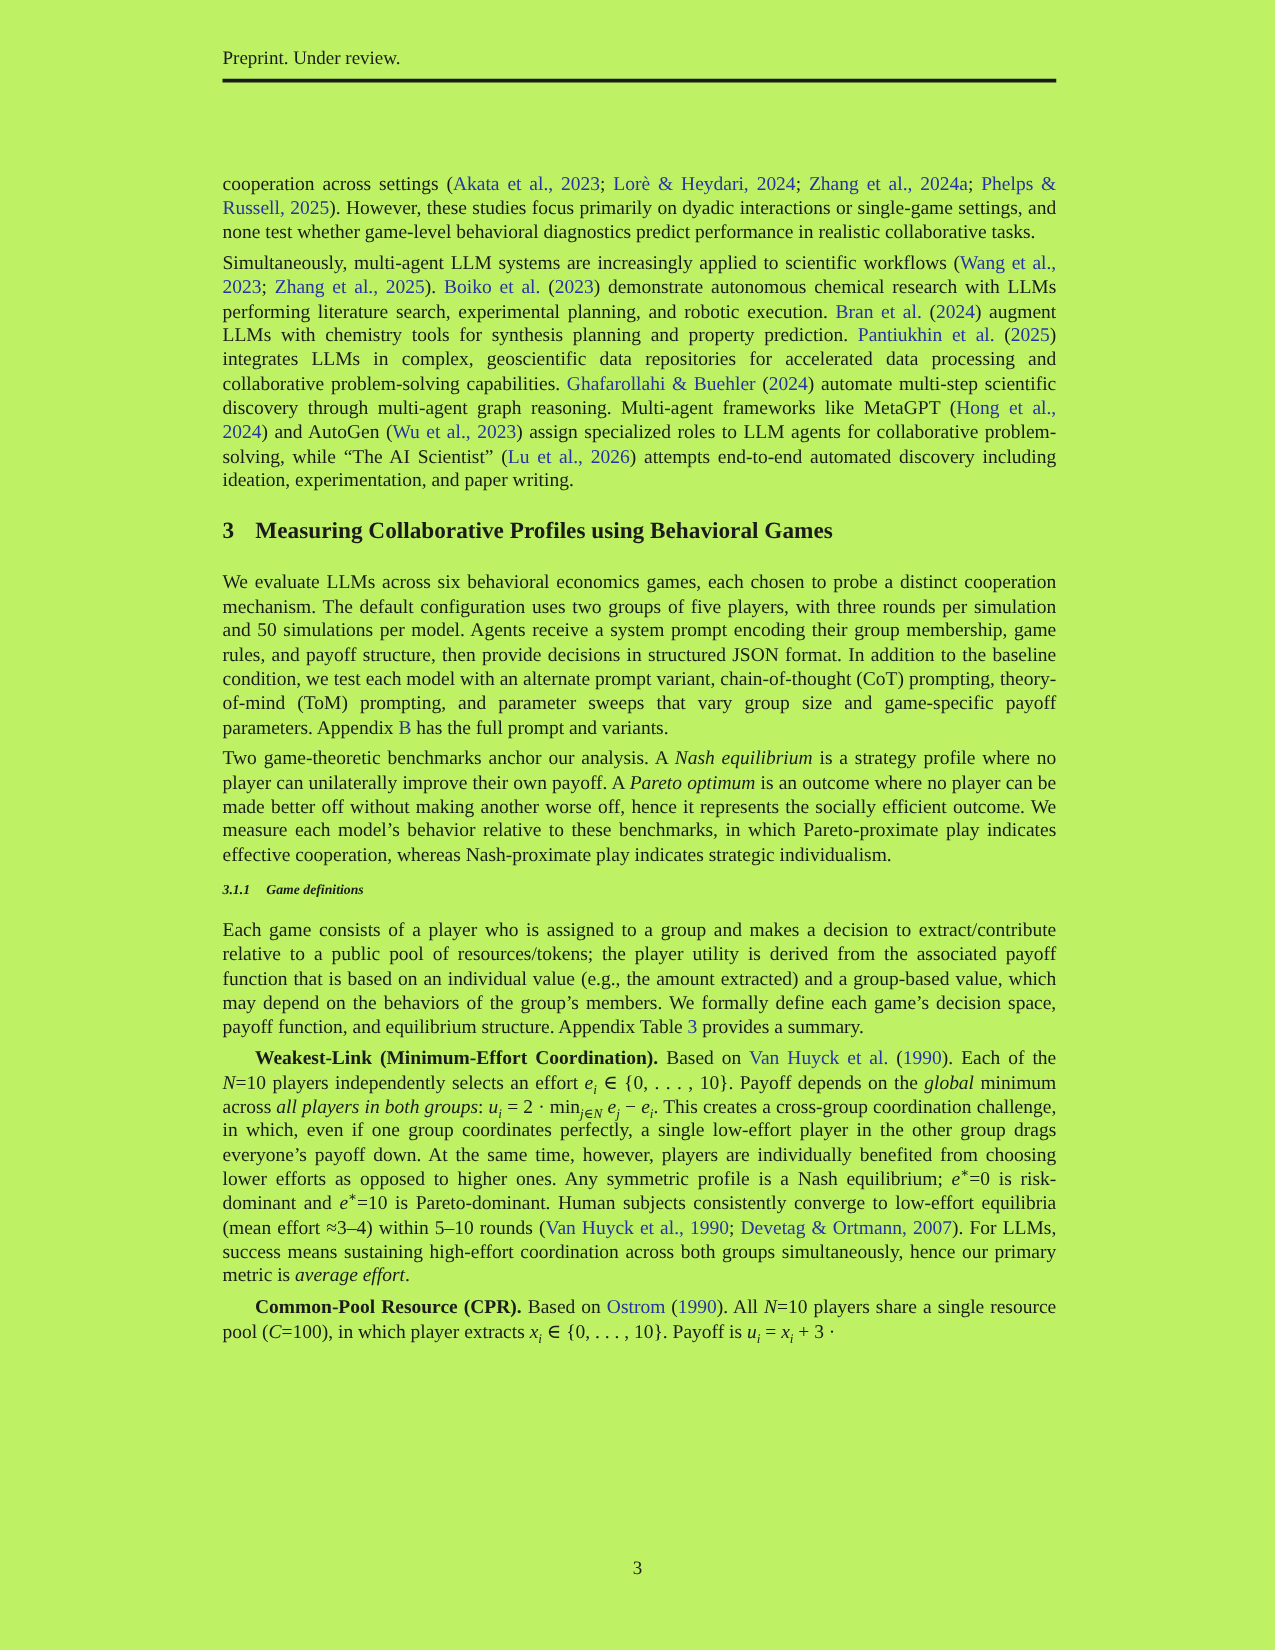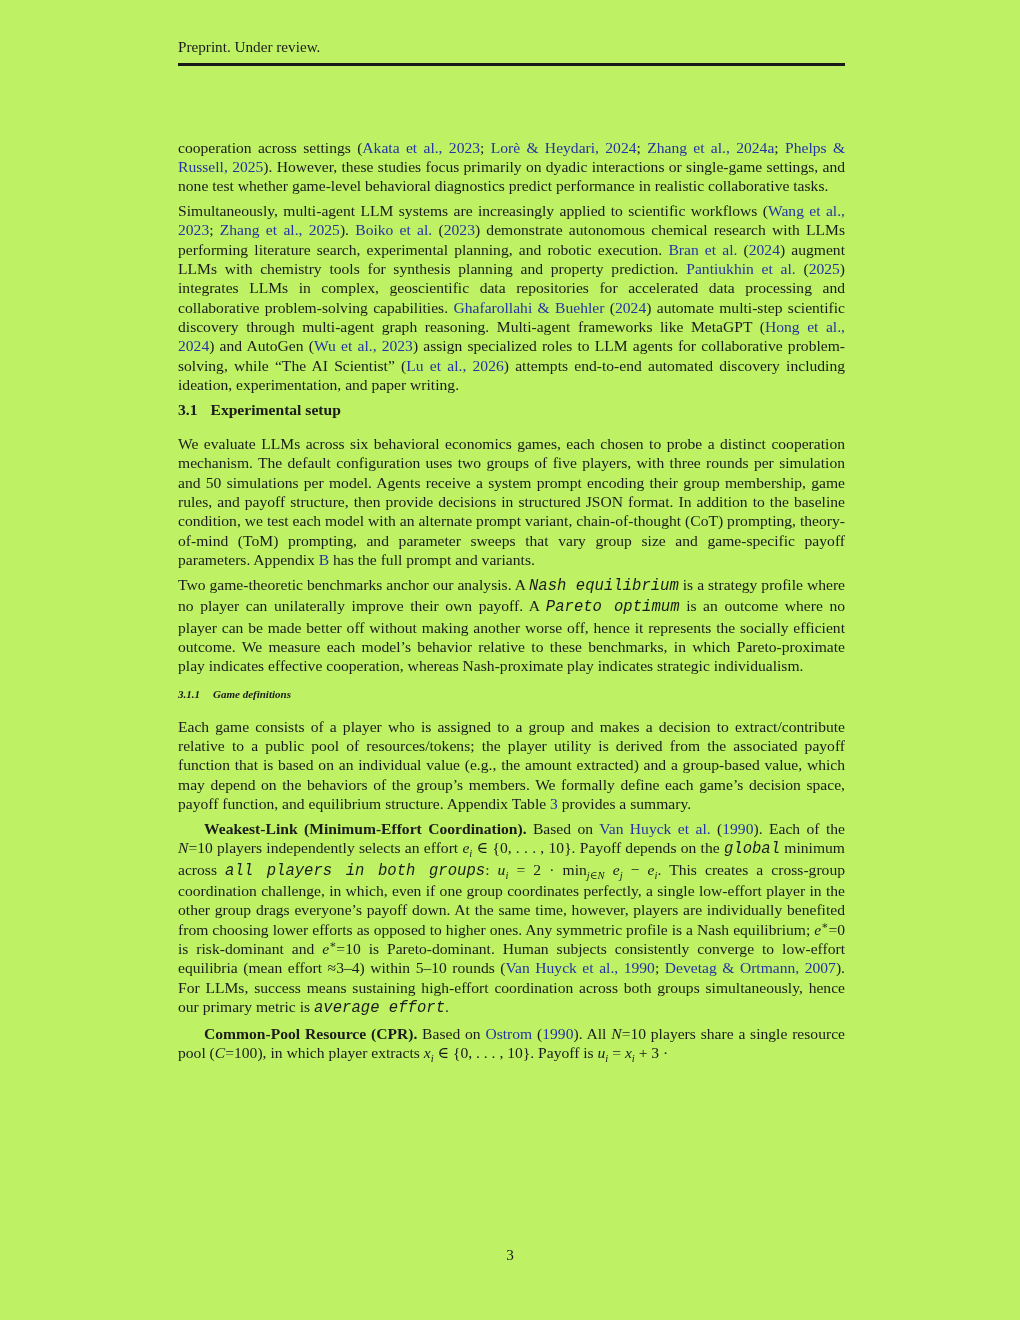--- a/index.html
+++ b/index.html
@@ -15,38 +15,38 @@
   main { margin-top:72px; font-size:15.6px; line-height:19.35px; text-align:justify; }
   main p { margin:0 0 5.5px 0; }
   .h-sec { font-size:18.6px; font-weight:bold; line-height:26px; margin:18px 0 18px 0; text-align:left; }
   .h-sec .hnum { margin-right:17px; }
   .h-sub { font-size:15.6px; font-weight:bold; line-height:20px; margin:0 0 14px 0; text-align:left; }
   .h-sub .hnum { margin-right:13px; }
   .h-subsub { font-size:11px; font-weight:bold; font-style:italic; line-height:20px; margin:8px 0 13px 0; text-align:left; }
   .h-subsub .hnum { margin-right:13px; }
   .cite { color:var(--link,#2733a3); text-decoration:none; cursor:pointer; }
   .b { font-weight:bold;margin-left:26px; }
-  .i { font-style:italic;font-family:Liberation Mono, monospace; }
+  .i { font-style:italic; }
   .m { font-style:italic; }
   sub, sup { font-size:68%; line-height:0; }
   .footer { position:absolute; top:1246px; left:0; width:1020px; text-align:center; font-size:15.2px; }
 </style>
 </head>
 <body>
 
 <div class="page">
   <div class="margins">
     <header>
       <span class="header-text">Preprint. Under review.</span>
       <div class="rule"></div>
     </header>
     <main>
         <p><span>cooperation across settings (</span><a class="cite">Akata et al., 2023</a><span>; </span><a class="cite">Lorè &amp; Heydari, 2024</a><span>; </span><a class="cite">Zhang et al., 2024a</a><span>; </span><a class="cite">Phelps &amp; Russell, 2025</a><span>).  However, these studies focus primarily on dyadic interactions or single-game settings, and none test whether game-level behavioral diagnostics predict performance in realistic collaborative tasks.</span></p>
         <p><span>Simultaneously, multi-agent LLM systems are increasingly applied to scientific workflows (</span><a class="cite">Wang et al., 2023</a><span>; </span><a class="cite">Zhang et al., 2025</a><span>). </span><a class="cite">Boiko et al.</a><span> (</span><a class="cite">2023</a><span>) demonstrate autonomous chemical research with LLMs performing literature search, experimental planning, and robotic execution. </span><a class="cite">Bran et al.</a><span> (</span><a class="cite">2024</a><span>) augment LLMs with chemistry tools for synthesis planning and property prediction. </span><a class="cite">Pantiukhin et al.</a><span> (</span><a class="cite">2025</a><span>) integrates LLMs in complex, geoscientific data repositories for accelerated data processing and collaborative problem-solving capabilities. </span><a class="cite">Ghafarollahi &amp; Buehler</a><span> (</span><a class="cite">2024</a><span>) automate multi-step scientific discovery through multi-agent graph reasoning. Multi-agent frameworks like MetaGPT (</span><a class="cite">Hong et al., 2024</a><span>) and AutoGen (</span><a class="cite">Wu et al., 2023</a><span>) assign specialized roles to LLM agents for collaborative problem-solving, while “The AI Scientist” (</span><a class="cite">Lu et al., 2026</a><span>) attempts end-to-end automated discovery including ideation, experimentation, and paper writing.</span></p>
-        <div class="h-sub"><span class="hnum">3.1</span><span>Experimental setup</span></div>
+        <div class="h-sec"><span class="hnum">3</span><span>Measuring Collaborative Profiles using Behavioral Games</span></div>
         <p><span>We evaluate LLMs across six behavioral economics games, each chosen to probe a distinct cooperation mechanism.  The default configuration uses two groups of five players, with three rounds per simulation and 50 simulations per model. Agents receive a system prompt encoding their group membership, game rules, and payoff structure, then provide decisions in structured JSON format.  In addition to the baseline condition, we test each model with an alternate prompt variant, chain-of-thought (CoT) prompting, theory-of-mind (ToM) prompting, and parameter sweeps that vary group size and game-specific payoff parameters. Appendix </span><a class="cite">B</a><span> has the full prompt and variants.</span></p>
         <p><span>Two game-theoretic benchmarks anchor our analysis.  A </span><span class="i">Nash equilibrium</span><span> is a strategy profile where no player can unilaterally improve their own payoff. A </span><span class="i">Pareto optimum</span><span> is an outcome where no player can be made better off without making another worse off, hence it represents the socially efficient outcome. We measure each model’s behavior relative to these benchmarks, in which Pareto-proximate play indicates effective cooperation, whereas Nash-proximate play indicates strategic individualism.</span></p>
         <div class="h-subsub"><span class="hnum">3.1.1</span><span>Game definitions</span></div>
         <p><span>Each game consists of a player who is assigned to a group and makes a decision to extract/contribute relative to a public pool of resources/tokens; the player utility is derived from the associated payoff function that is based on an individual value (e.g., the amount extracted) and a group-based value, which may depend on the behaviors of the group’s members. We formally define each game’s decision space, payoff function, and equilibrium structure. Appendix Table </span><a class="cite">3</a><span> provides a summary.</span></p>
         <p><span class="b">Weakest-Link (Minimum-Effort Coordination).</span><span> Based on </span><a class="cite">Van Huyck et al.</a><span> (</span><a class="cite">1990</a><span>). Each of the </span><span class="m">N</span><span>=10 players independently selects an effort </span><span class="m">e</span><sub class="m">i</sub><span> ∈ {0, . . . , 10}.  Payoff depends on the </span><span class="i">global</span><span> minimum across </span><span class="i">all players in both groups</span><span>: </span><span class="m">u</span><sub class="m">i</sub><span> = 2 · min</span><sub class="m">j∈N</sub><span> </span><span class="m">e</span><sub class="m">j</sub><span> − </span><span class="m">e</span><sub class="m">i</sub><span>. This creates a cross-group coordination challenge, in which, even if one group coordinates perfectly, a single low-effort player in the other group drags everyone’s payoff down.  At the same time, however, players are individually benefited from choosing lower efforts as opposed to higher ones. Any symmetric profile is a Nash equilibrium; </span><span class="m">e</span><sup>∗</sup><span>=0 is risk-dominant and </span><span class="m">e</span><sup>∗</sup><span>=10 is Pareto-dominant. Human subjects consistently converge to low-effort equilibria (mean effort ≈3–4) within 5–10 rounds (</span><a class="cite">Van Huyck et al., 1990</a><span>; </span><a class="cite">Devetag &amp; Ortmann, 2007</a><span>). For LLMs, success means sustaining high-effort coordination across both groups simultaneously, hence our primary metric is </span><span class="i">average effort</span><span>.</span></p>
         <p><span class="b">Common-Pool Resource (CPR).</span><span> Based on </span><a class="cite">Ostrom</a><span> (</span><a class="cite">1990</a><span>). All </span><span class="m">N</span><span>=10 players share a single resource pool (</span><span class="m">C</span><span>=100), in which player extracts </span><span class="m">x</span><sub class="m">i</sub><span> ∈ {0, . . . , 10}.  Payoff is </span><span class="m">u</span><sub class="m">i</sub><span> = </span><span class="m">x</span><sub class="m">i</sub><span> + 3 ·</span></p>
       </main>
   </div>
   <div class="footer">3</div>
 </div>

